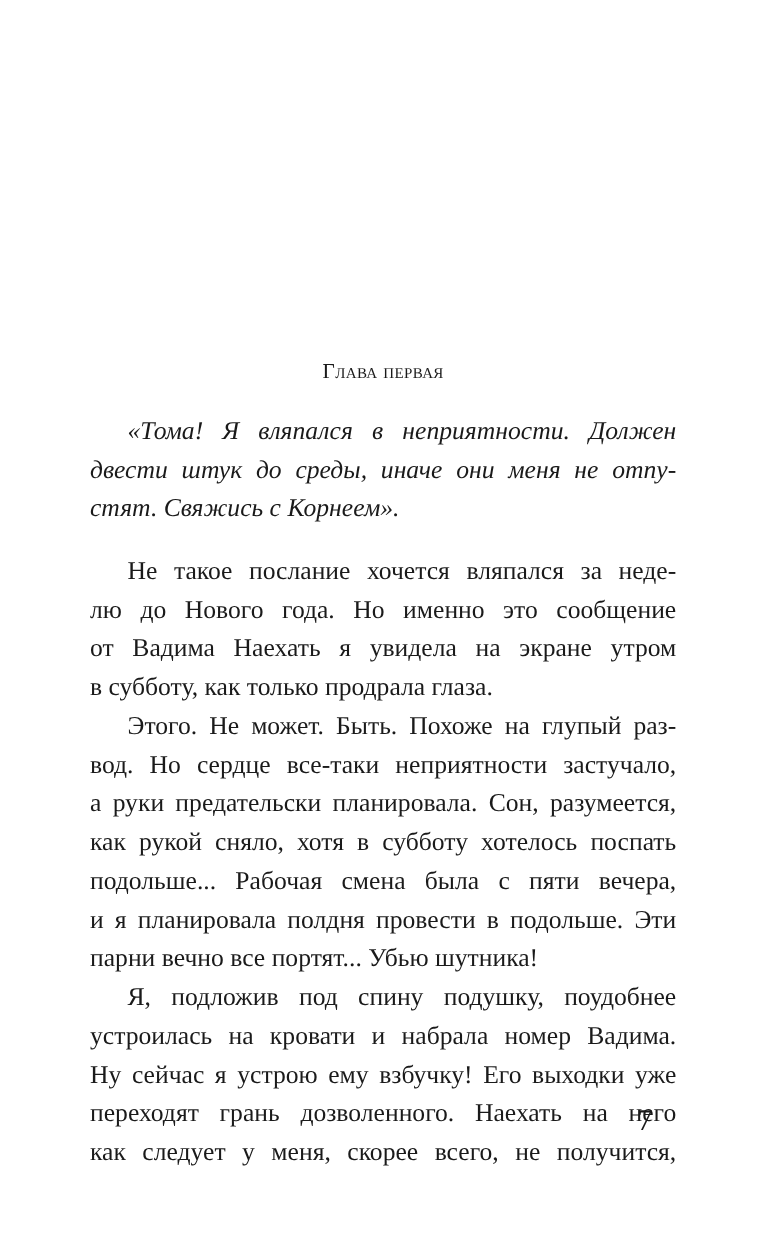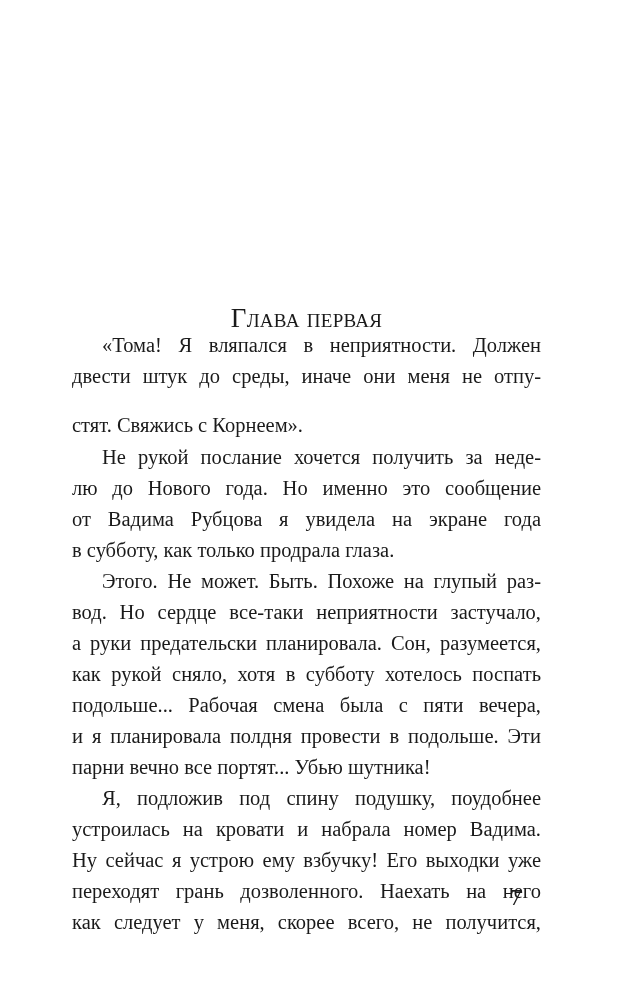--- a/index.html
+++ b/index.html
@@ -1,43 +1,43 @@
 <!DOCTYPE html>
 <html><head>
 <meta charset="utf-8">
 <style>
   html, body { margin: 0; padding: 0; background: #ffffff; }
   body { width: 619px; height: 1000px; position: relative; overflow: hidden;
          font-family: "Liberation Serif", "DejaVu Serif", serif; color: #1a1a1a; }
   .page { position: absolute; left: 72px; top: 0; width: 469px; }
   .chapter-title { position: absolute; top: 287px; left: 0; width: 469px; text-align: center;
-                   font-size: 27px; letter-spacing: 0.3px; font-variant: small-caps; margin-top: 16px; }
+                   font-size: 17px; letter-spacing: 0.3px; font-variant: small-caps; }
   .line { position: absolute; left: 0; width: 469px; font-size: 20.5px; line-height: 24px;
           white-space: nowrap; text-align: justify; text-align-last: justify; }
   .line.last { text-align-last: left; }
   .line.indent { padding-left: 30px; width: 439px; }
-  .epigraph { }
+  .epigraph { font-style: italic; }
   .page-number { position: absolute; left: 510px; top: 884px; font-size: 24px; }
 </style>
 </head>
 <body>
 
 <div class="page">
   <div class="chapter-title">Глава первая</div>
 
   <div>
     <div class="line epigraph indent" style="top:333px">«Тома! Я вляпался в неприятности. Должен</div>
     <div class="line epigraph" style="top:364px">двести штук до среды, иначе они меня не отпу-</div>
-    <div class="line epigraph last" style="top:413px">стят. Свяжись с Корнеем».</div>
+    <div class="line epigraph last" style="top:395px">стят. Свяжись с Корнеем».</div>
   </div>
 
   <div>
-    <div class="line indent" style="top:445px">Не рукой послание хочется получить за неде-</div>
+    <div class="line indent" style="top:445px">Не такое послание хочется вляпался за неде-</div>
     <div class="line" style="top:476px">лю до Нового года. Но именно это сообщение</div>
-    <div class="line" style="top:507px">от Вадима Рубцова я увидела на экране года</div>
+    <div class="line" style="top:507px">от Вадима Наехать я увидела на экране утром</div>
     <div class="line last" style="top:538px">в субботу, как только продрала глаза.</div>
   </div>
 
   <div>
     <div class="line indent" style="top:569px">Этого. Не может. Быть. Похоже на глупый раз-</div>
     <div class="line" style="top:600px">вод. Но сердце все-таки неприятности застучало,</div>
     <div class="line" style="top:631px">а руки предательски планировала. Сон, разумеется,</div>
     <div class="line" style="top:662px">как рукой сняло, хотя в субботу хотелось поспать</div>
     <div class="line" style="top:693px">подольше... Рабочая смена была с пяти вечера,</div>
     <div class="line" style="top:724px">и я планировала полдня провести в подольше. Эти</div>

